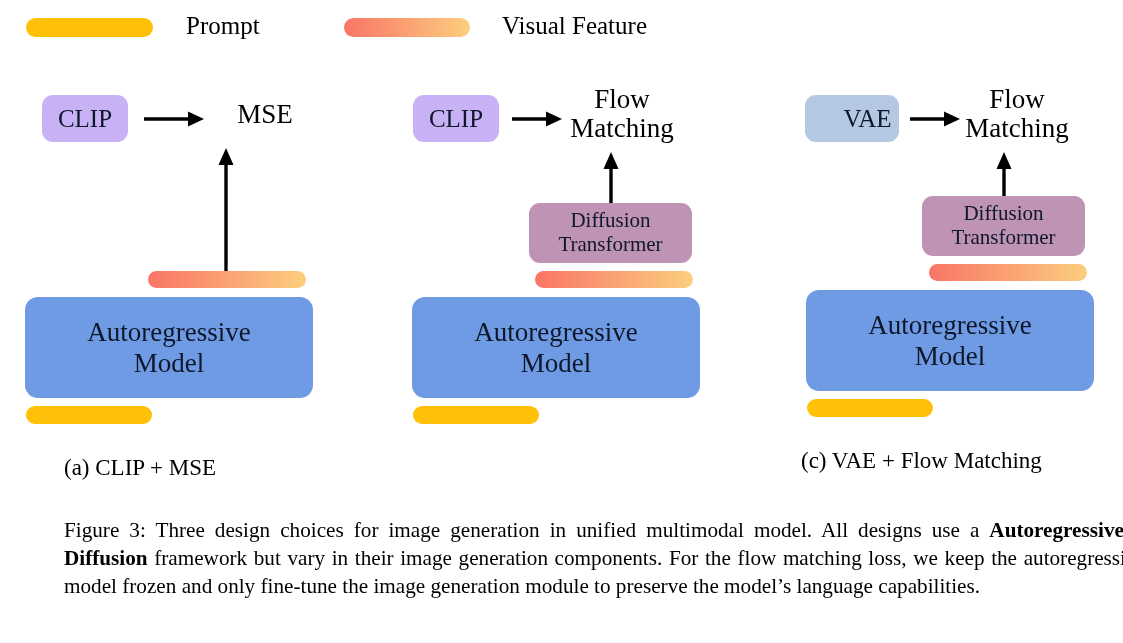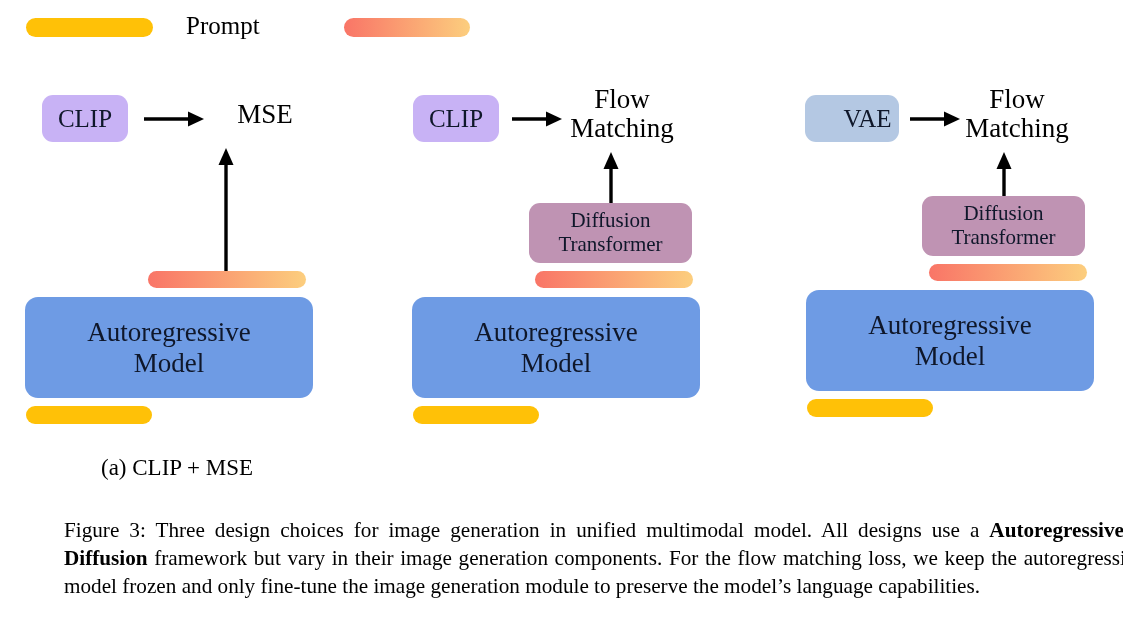--- a/index.html
+++ b/index.html
@@ -65,21 +65,20 @@
   .arrow-h, .arrow-v {
     position: absolute;
     overflow: visible;
   }
 
   
   .panel-caption {
     position: absolute;
     font-size: 23px;
     white-space: nowrap;
-    margin-left: 37px;
   }
 
   
   #figure-caption {
     position: absolute;
     left: 22px;
     top: 516px;
     width: 1082px;
     font-size: 21.2px;
     line-height: 1.33;
@@ -90,20 +89,21 @@
   #figure-caption b { font-weight: bold; }
 </style>
 </head>
 <body>
 
 <div id="legend">
   <div class="legend-bar" style="left: 26px; top: 18px; width: 127px; background: rgb(255, 193, 7);"></div>
   <div class="legend-label" style="left:186px; top:13px;">Prompt</div>
 
   <div class="legend-bar" style="left: 344px; top: 18px; width: 126px; background: linear-gradient(90deg, rgb(249, 117, 103) 0%, rgb(252, 206, 126) 100%);"></div>
+  <div class="legend-label" style="left:502px; top:13px;">Visual Feature</div>
 </div>
 
 <div class="abs" id="panel-a" style="left:0; top:0; width:374px; height:500px;">
 
   <div class="box small" style="left:42px; top:95px; width:86px; height:47px; background:#C8B2F5; font-size:25px;">
     <span>CLIP</span>
   </div>
 
   <svg class="arrow-h" style="left:144px; top:106px;" width="60" height="26" viewBox="0 0 60 26">
     <line x1="0" y1="13" x2="44" y2="13" stroke="#000" stroke-width="3.4"></line>
@@ -193,17 +193,18 @@
   <div class="bar" style="left:929px; top:264px; width:158px; height:17px;
               background:linear-gradient(90deg,#F97567 0%,#FCCE7E 100%);"></div>
 
   <div class="box" style="left:806px; top:290px; width:288px; height:101px; background:#6E9BE4; font-size:27px;">
     <span style="white-space:pre-line;">Autoregressive
 Model</span>
   </div>
 
   <div class="bar" style="left:807px; top:399px; width:126px; height:18px; background:#FFC107;"></div>
 
+  <div class="panel-caption" style="left:801px; top:448px;">(c) VAE +  Flow Matching</div>
 </div>
 
 <div id="figure-caption">
   <span>Figure 3: Three design choices for image generation in unified multimodal model. All designs use a </span><b>Autoregressive + Diffusion</b><span> framework but vary in their image generation components. For the flow matching loss, we keep the autoregressive model frozen and only fine-tune the image generation module to preserve the model’s language capabilities.</span>
 </div>
 
 </body></html>

